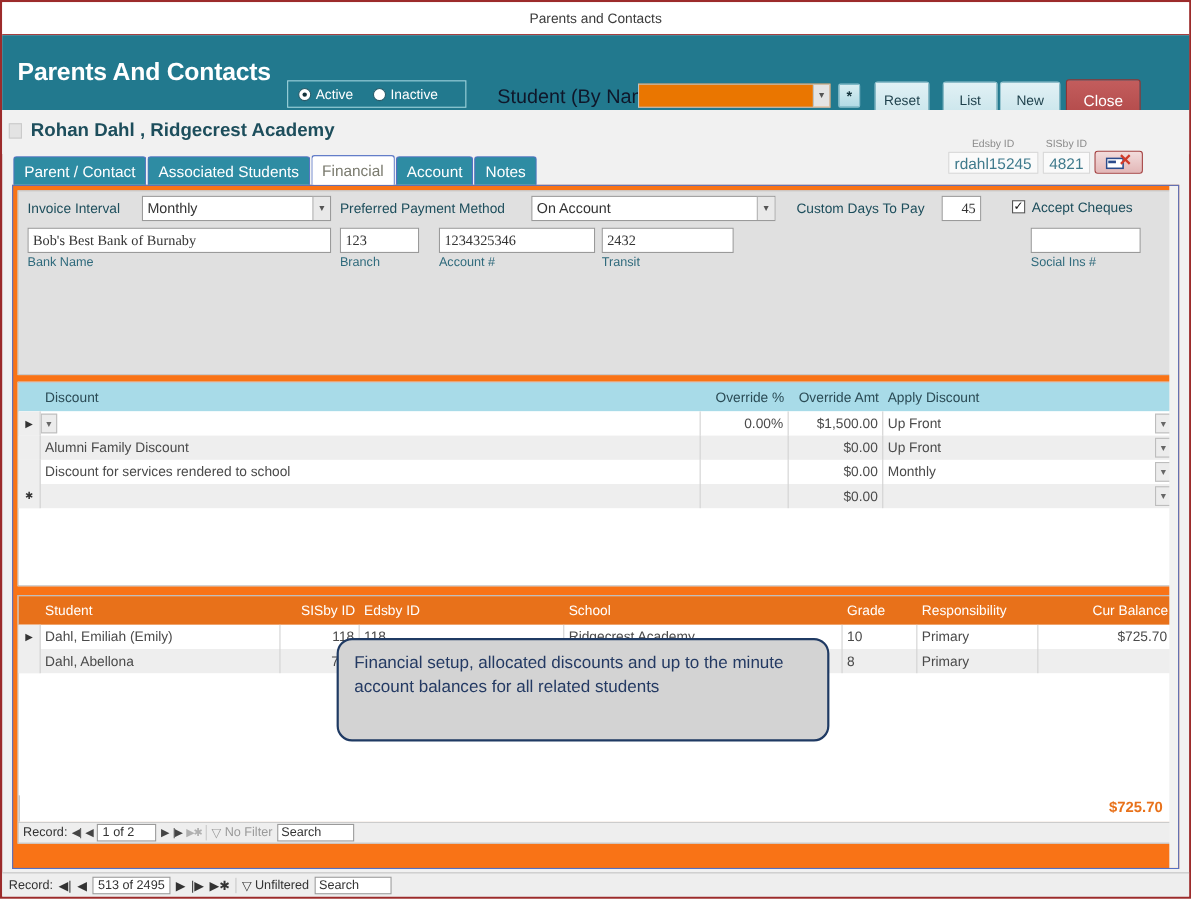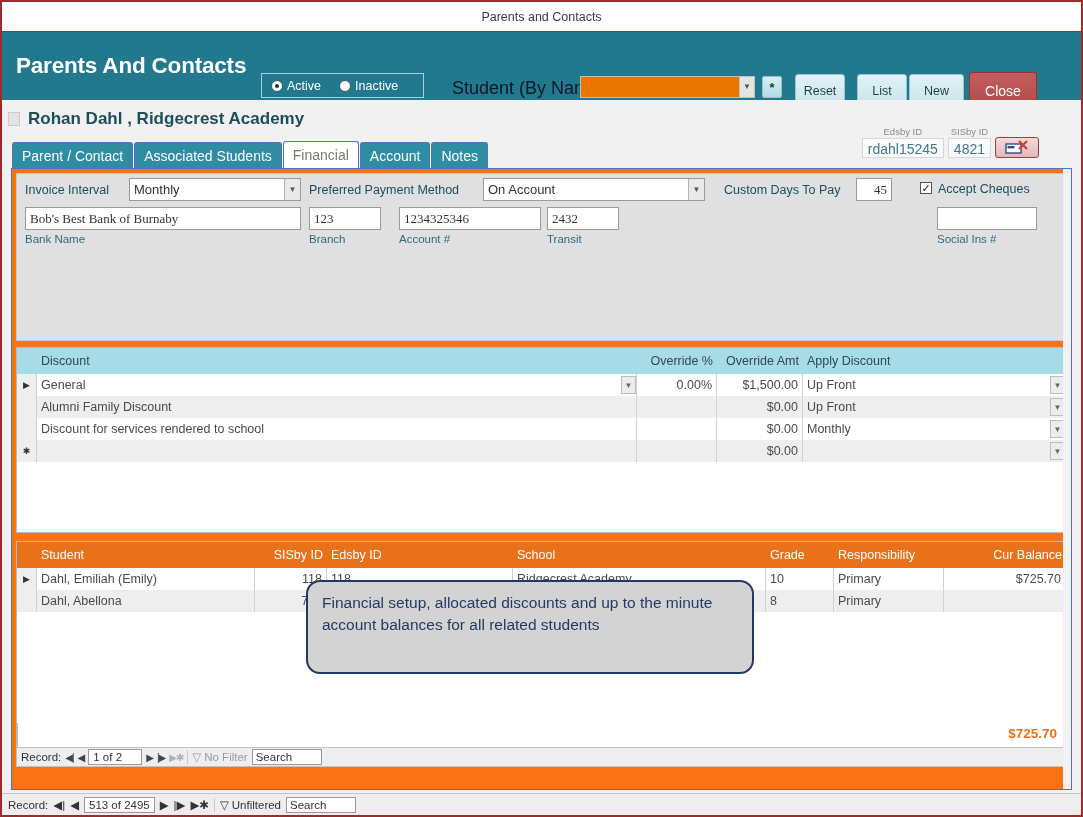--- a/index.html
+++ b/index.html
@@ -453,41 +453,40 @@
 
       <div class="fbox" style="left:8px; top:33px; width:276px">Bob's Best Bank of Burnaby</div>
       <span class="sublbl" style="left:8px; top:59px">Bank Name</span>
 
       <div class="fbox" style="left:292px; top:33px; width:72px">123</div>
       <span class="sublbl" style="left:292px; top:59px">Branch</span>
 
       <div class="fbox" style="left:382px; top:33px; width:142px">1234325346</div>
       <span class="sublbl" style="left:382px; top:59px">Account #</span>
 
-      <div class="fbox" style="left:530px; top:33px; width:72px">2432</div>
+      <div class="fbox" style="left:530px; top:33px; width:120px">2432</div>
       <span class="sublbl" style="left:530px; top:59px">Transit</span>
 
       <div class="fbox" style="left:920px; top:33px; width:100px"></div>
       <span class="sublbl" style="left:920px; top:59px">Social Ins #</span>
     </div>
 
     <div class="grid dg">
       <div class="grid-head">
         <div class="gsel" style="background:transparent"></div>
         <div class="gcell head" style="width:600px">Discount</div>
         <div class="gcell head r" style="width:80px">Override %</div>
         <div class="gcell head r" style="width:86px">Override Amt</div>
         <div class="gcell head" style="flex:1">Apply Discount</div>
       </div>
       <div class="dg-body">
 
         <div class="grow">
           <div class="gsel">▶</div>
           <div class="gcell" style="width:600px; padding:0">
-            <span style="flex:1; padding-left:4px; overflow:hidden; white-space:nowrap">General</span>
             <span class="gcombo-arrow">▼</span>
           </div>
           <div class="gcell r" style="width:80px">0.00%</div>
           <div class="gcell r" style="width:86px">$1,500.00</div>
           <div class="gcell" style="flex:1; padding:0">
             <span style="flex:1; padding-left:4px">Up Front</span>
             <span class="gcombo-arrow">▼</span>
           </div>
         </div>
 

